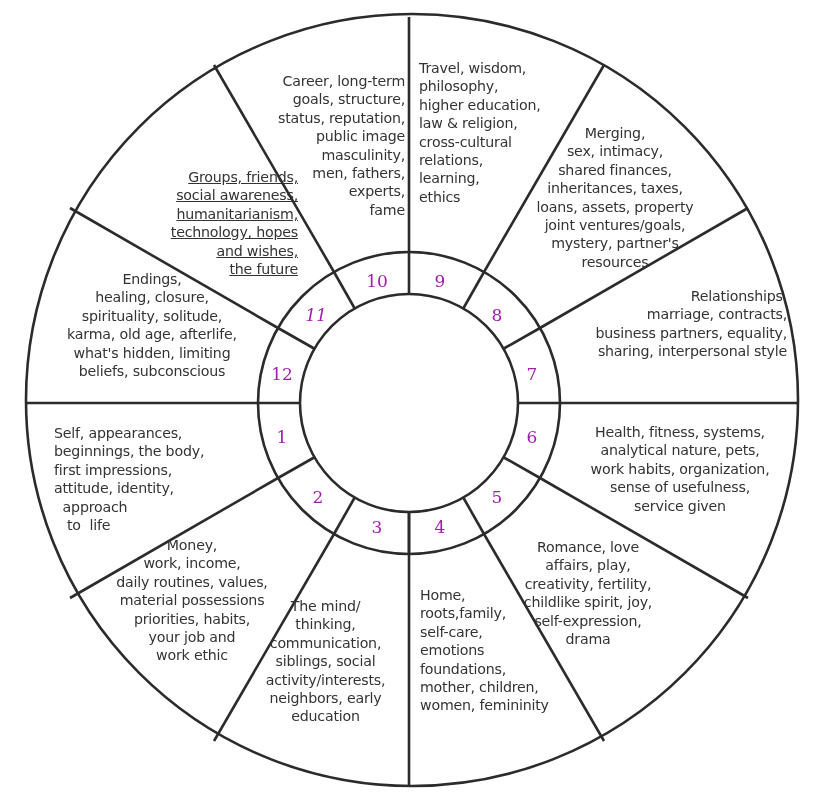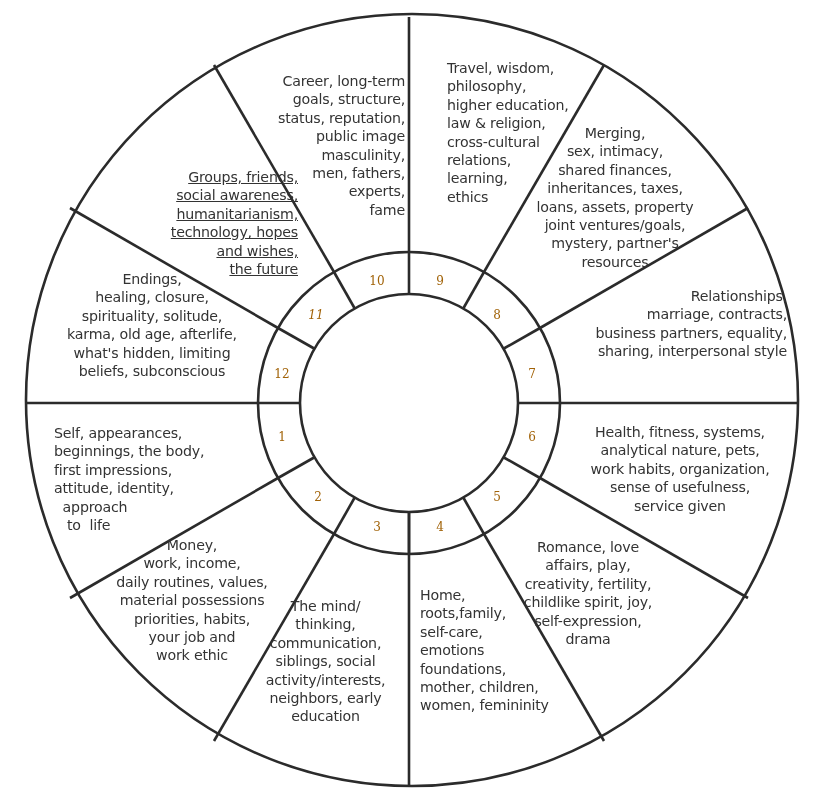--- a/index.html
+++ b/index.html
@@ -2,21 +2,21 @@
 <html><head>
   <meta charset="utf-8">
   <style>
     html, body { margin: 0; padding: 0; background: #ffffff; }
     body { width: 828px; height: 803px; position: relative; overflow: hidden;
            font-family: "DejaVu Sans", "Liberation Sans", sans-serif; color: #2b2b2b; }
     #wheel { position: absolute; left: 0; top: 0; }
     .house-text { position: absolute; font-size: 14.2px; line-height: 18.4px; color: #333333;
                   white-space: pre; letter-spacing: -0.2px; }
     .house-num { position: absolute; font-family: "DejaVu Serif", "Liberation Serif", serif;
-                 font-size: 12px; color: #a16207; transform: translate(-50%, -50%); }
+                 font-size: 17px; color: #a21caf; transform: translate(-50%, -50%); }
     .al-center { text-align: center; }
     .al-right { text-align: right; }
     .al-left { text-align: left; }
   </style>
 </head>
 <body>
 
 <svg id="wheel" width="828" height="803" viewBox="0 0 828 803">
   <g stroke="#2b2b2b" stroke-width="2.6" fill="none">
     <circle cx="412" cy="400" r="386"></circle>
@@ -115,21 +115,21 @@
 business partners, equality,
 sharing, interpersonal style</div>
 <div class="house-text al-center" style="left:500px; top:124px; width:230px;">Merging,
 sex, intimacy,
 shared finances,
 inheritances, taxes,
 loans, assets, property
 joint ventures/goals,
 mystery, partner's
 resources</div>
-<div class="house-text al-left" style="left:419px; top:59px;margin-left:28px;">Travel, wisdom,
+<div class="house-text al-left" style="left:419px; top:59px;">Travel, wisdom,
 philosophy,
 higher education,
 law &amp; religion,
 cross-cultural
 relations,
 learning,
 ethics</div>
 <div class="house-text al-right" style="left:230px; top:72px;  width:175px;">Career, long-term
 goals, structure,
 status, reputation,

